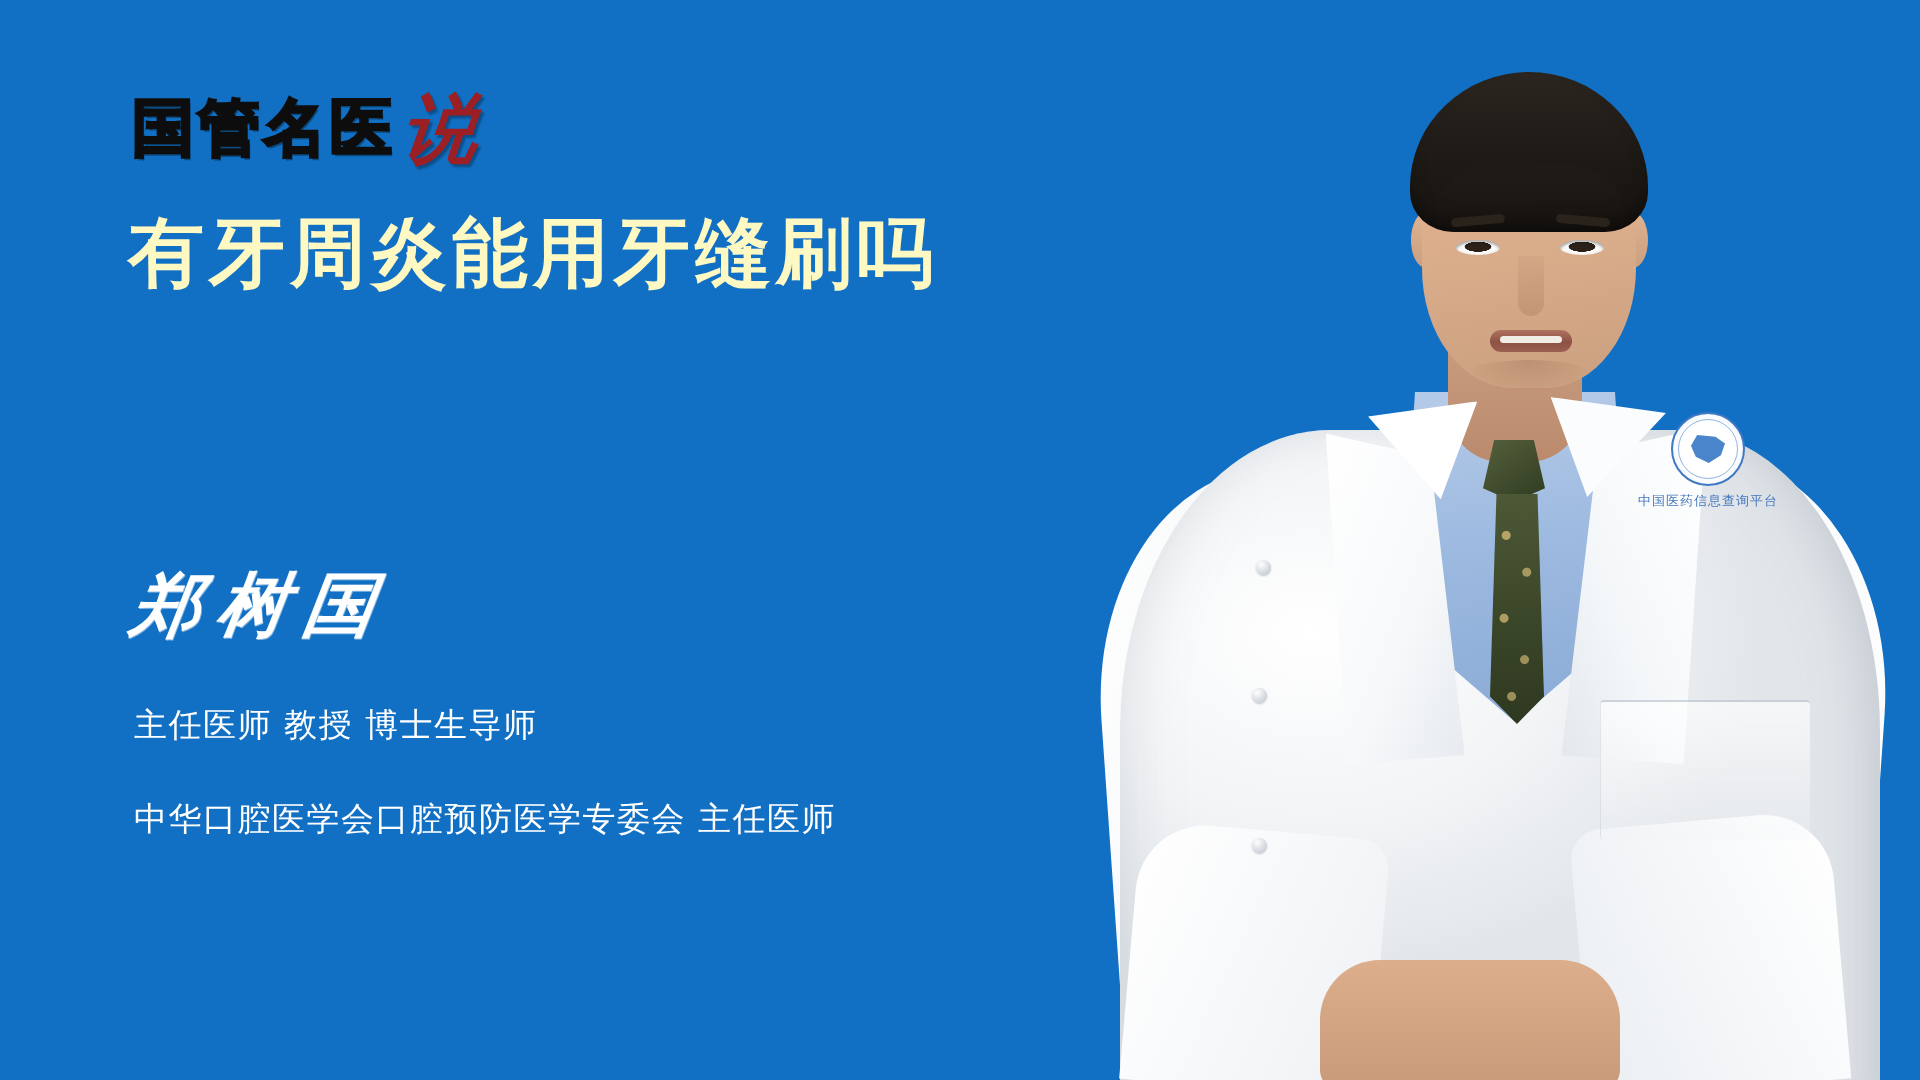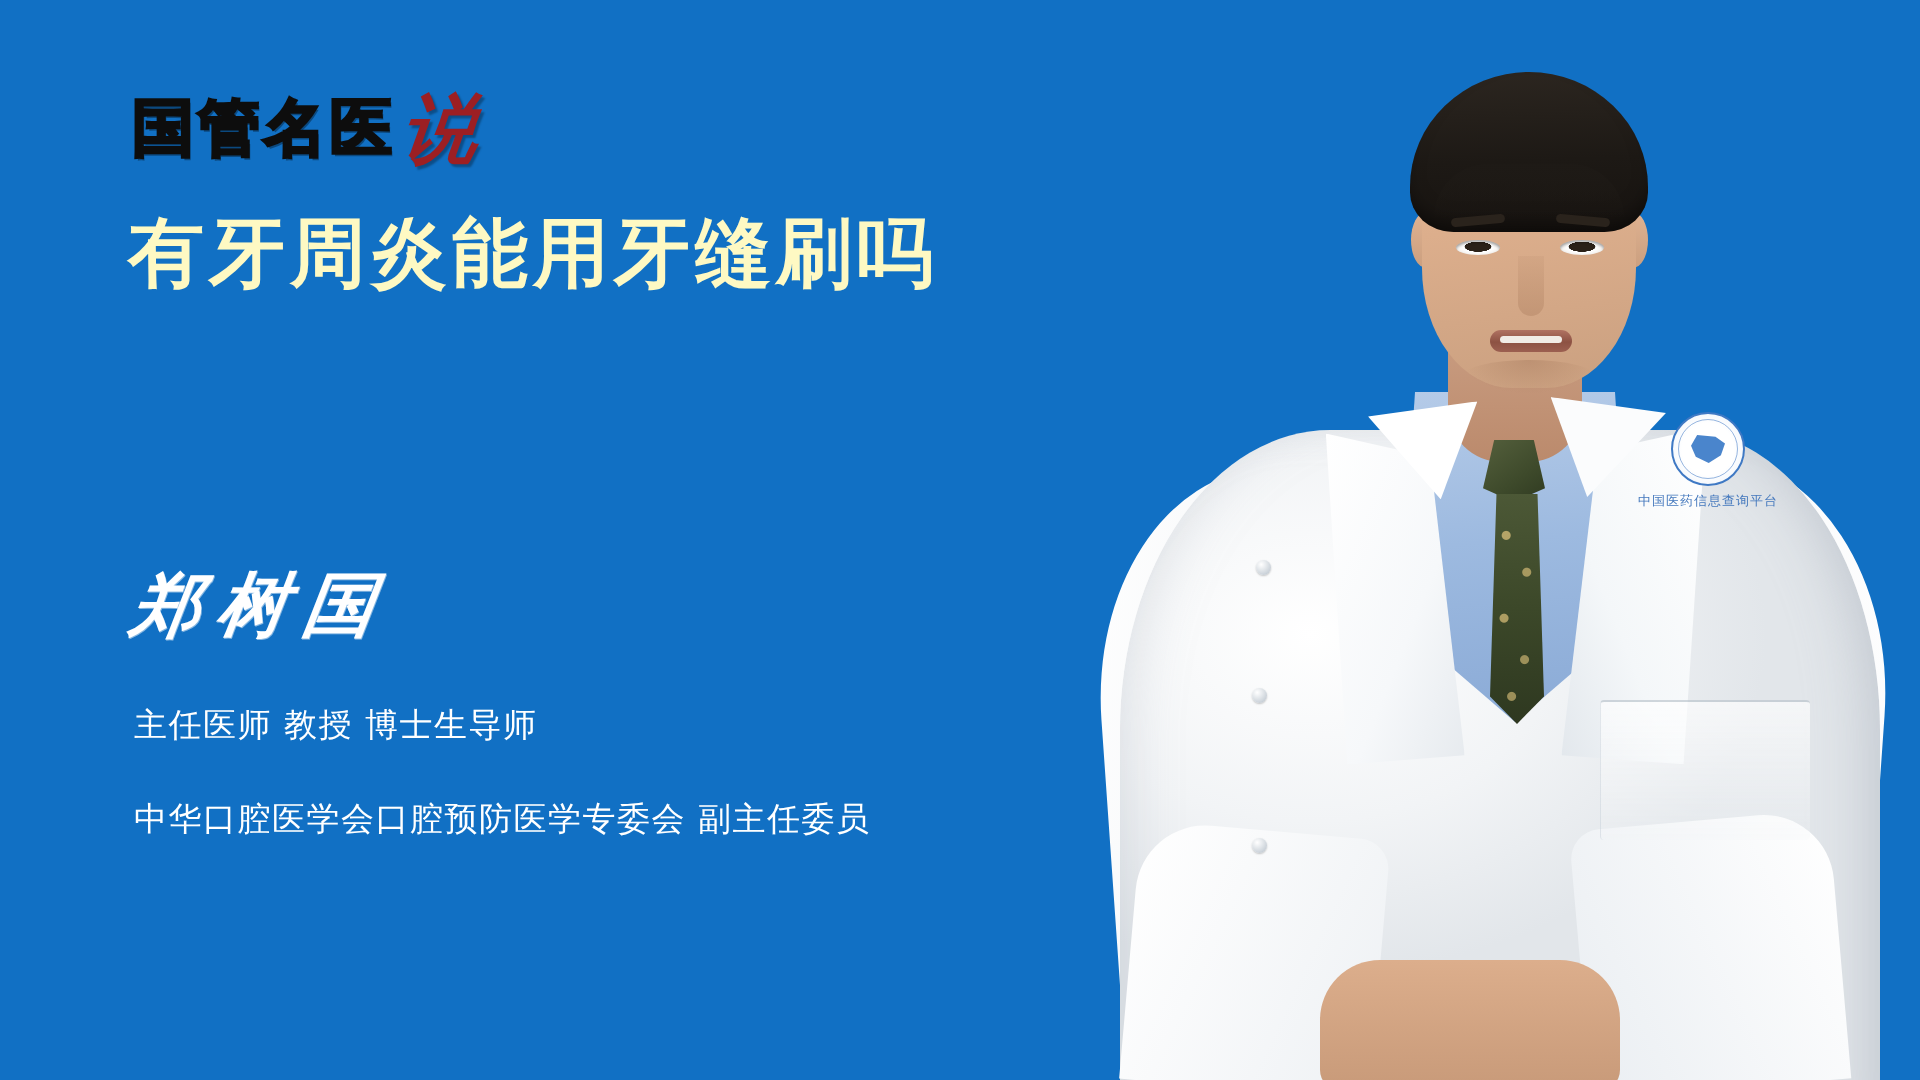--- a/index.html
+++ b/index.html
@@ -333,21 +333,21 @@
     <span class="logo-main">国管名医</span>
     <span class="logo-shuo">说</span>
   </div>
 
   <h1 class="title">有牙周炎能用牙缝刷吗</h1>
 
   <div class="doctor-name">郑树国</div>
 
   <div class="credentials">
     <div class="cred-line">主任医师  教授  博士生导师</div>
-    <div class="cred-line">中华口腔医学会口腔预防医学专委会  副主任委员</div>
+    <div class="cred-line">中华口腔医学会口腔预防医学专委会  主任医师</div>
   </div>
 
   <div class="photo">
     <div class="coat-shoulder-l"></div>
     <div class="coat-shoulder-r"></div>
     <div class="coat"></div>
     <div class="sleeve-l"></div>
     <div class="sleeve-r"></div>
     <div class="hands"></div>
 

